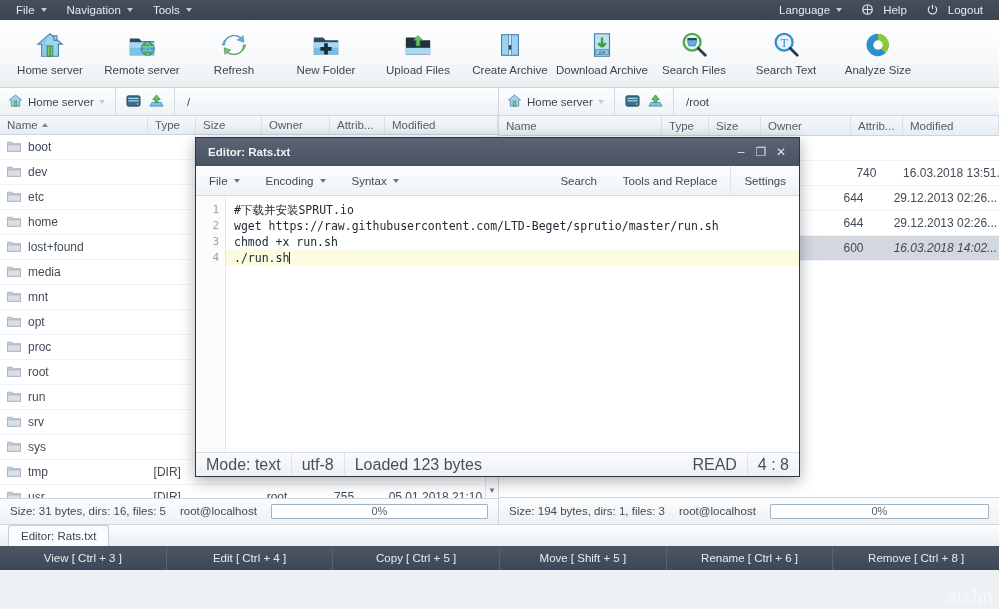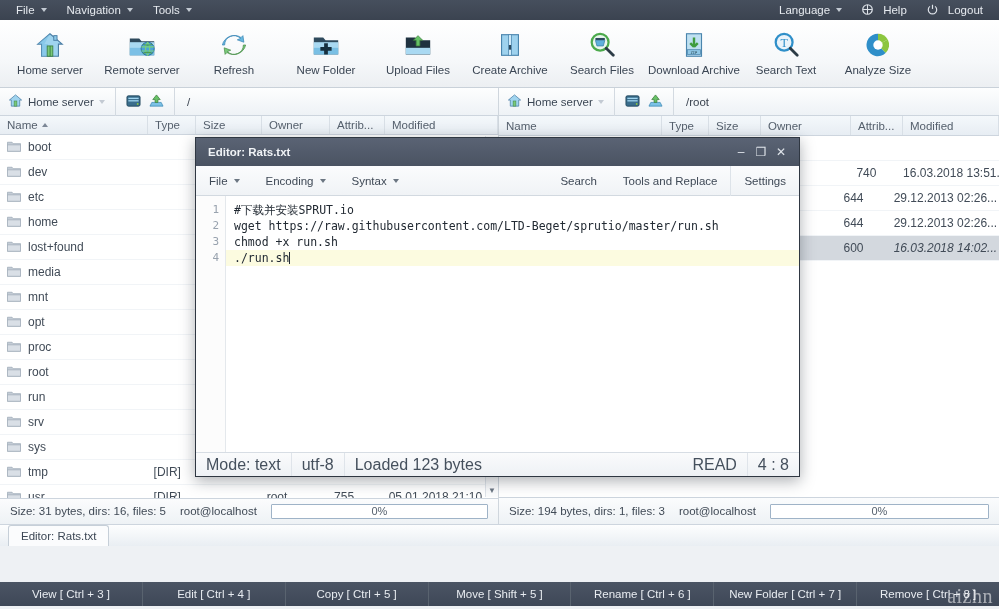--- a/index.html
+++ b/index.html
@@ -145,21 +145,20 @@
     background: #fbfcfd;
     border: 1px solid #c6cfd8; border-bottom: none;
     border-radius: 3px 3px 0 0;
     font-size: 11.5px; color: #3b4654;
   }
 
   
   .fkeys {
     height: 24px; display: flex;
     background: linear-gradient(to bottom, #4b5564 0%, #3e4757 100%);
-    margin-top: 36px;
   }
   .fkey {
     flex: 1 1 0; display: flex; align-items: center; justify-content: center;
     color: #e8ecf1; font-size: 11.5px;
     border-right: 1px solid #59636f;
     cursor: default; position: relative;
   }
   .fkey:last-child { border-right: none; }
 
   
@@ -343,39 +342,39 @@
           <rect x="14.5" y="5" width="3" height="22" fill="#cfeafa" stroke="#4a85ad" stroke-width=".8"></rect>
           <rect x="14.8" y="16" width="2.4" height="5" fill="#2c4a5e"></rect>
         </svg>
       </span>
       <span class="lbl">Create Archive</span>
     </div>
 
     <div class="tbtn">
       <span>
         <svg width="30" height="30" viewBox="0 0 32 32">
+          <rect x="8" y="4" width="16" height="24" fill="#bfe0f2" stroke="#4a85ad" stroke-width="1.2"></rect>
+          <path d="M16 8v10m0 0 4-4m-4 4-4-4" stroke="#3f9c3f" stroke-width="2.6" fill="none"></path>
+          <rect x="9" y="21" width="14" height="5" fill="#8fc7e6" stroke="#4a85ad" stroke-width=".8"></rect>
+          <text x="16" y="25.2" font-size="4" text-anchor="middle" fill="#22404f" font-family="monospace">ZIP</text>
+        </svg>
+      </span>
+      <span class="lbl">Download Archive</span>
+    </div>
+
+    <div class="tbtn">
+      <span>
+        <svg width="30" height="30" viewBox="0 0 32 32">
           <circle cx="14" cy="13" r="9" fill="#eaf6ee" stroke="#4caa4c" stroke-width="2.4"></circle>
           <path d="M20.5 19.5 28 27" stroke="#2c3b46" stroke-width="3" stroke-linecap="round"></path>
           <path d="M9 11h10l-1.6 6H10.6z" fill="#5fb0dc" stroke="#3b7fa8" stroke-width=".8"></path>
           <rect x="9" y="8.5" width="10" height="2.2" fill="#2c4a5e"></rect>
         </svg>
       </span>
       <span class="lbl">Search Files</span>
-    </div>
-
-    <div class="tbtn">
-      <span>
-        <svg width="30" height="30" viewBox="0 0 32 32">
-          <rect x="8" y="4" width="16" height="24" fill="#bfe0f2" stroke="#4a85ad" stroke-width="1.2"></rect>
-          <path d="M16 8v10m0 0 4-4m-4 4-4-4" stroke="#3f9c3f" stroke-width="2.6" fill="none"></path>
-          <rect x="9" y="21" width="14" height="5" fill="#8fc7e6" stroke="#4a85ad" stroke-width=".8"></rect>
-          <text x="16" y="25.2" font-size="4" text-anchor="middle" fill="#22404f" font-family="monospace">ZIP</text>
-        </svg>
-      </span>
-      <span class="lbl">Download Archive</span>
     </div>
 
     <div class="tbtn">
       <span>
         <svg width="30" height="30" viewBox="0 0 32 32">
           <circle cx="14" cy="13" r="9" fill="#eaf3fa" stroke="#2f8fc9" stroke-width="2.4"></circle>
           <path d="M20.5 19.5 28 27" stroke="#2c3b46" stroke-width="3" stroke-linecap="round"></path>
           <text x="14" y="18" font-size="13" text-anchor="middle" fill="#2f8fc9" font-family="serif">T</text>
         </svg>
       </span>
@@ -774,21 +773,20 @@
       <span>Editor: Rats.txt</span>
     </div>
   </div>
 
   <div class="fkeys">
     <div class="fkey">View [ Ctrl + 3 ]</div>
     <div class="fkey">Edit [ Ctrl + 4 ]</div>
     <div class="fkey">Copy [ Ctrl + 5 ]</div>
     <div class="fkey">Move [ Shift + 5 ]</div>
     <div class="fkey">Rename [ Ctrl + 6 ]</div>
-    <div class="fkey">New Folder [ Ctrl + 7 ]</div>
     <div class="fkey">Remove [ Ctrl + 8 ]</div>
   </div>
 
   <div class="watermark">aizhn</div>
 
   <div class="dialog">
     <div class="dlg-title">
       <span class="t">Editor: Rats.txt</span>
       <span class="wbtn">–</span>
       <span class="wbtn">❐</span>

